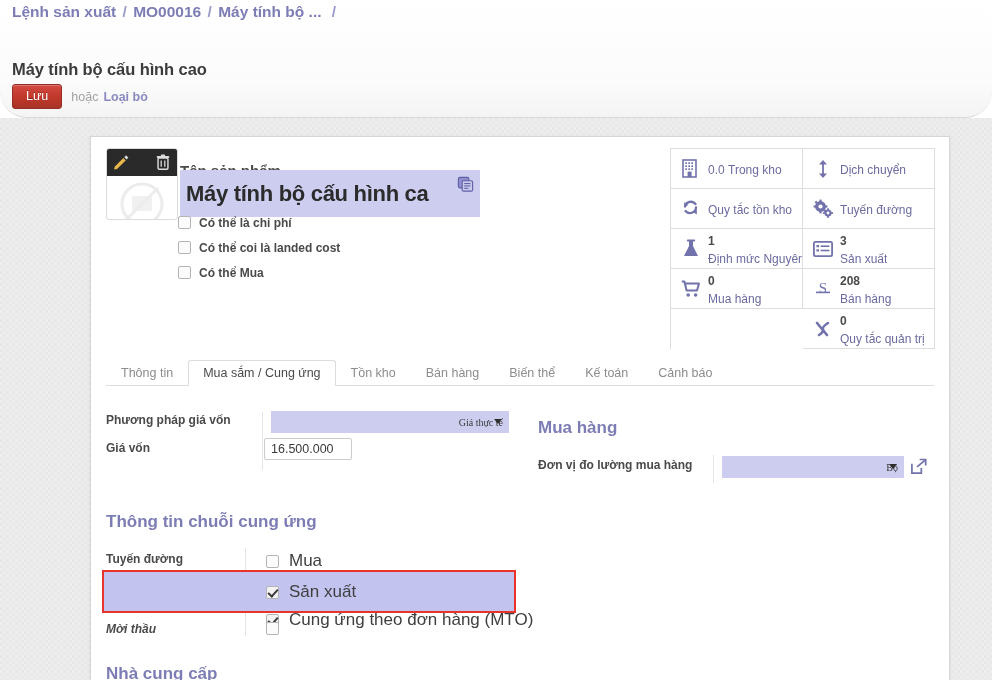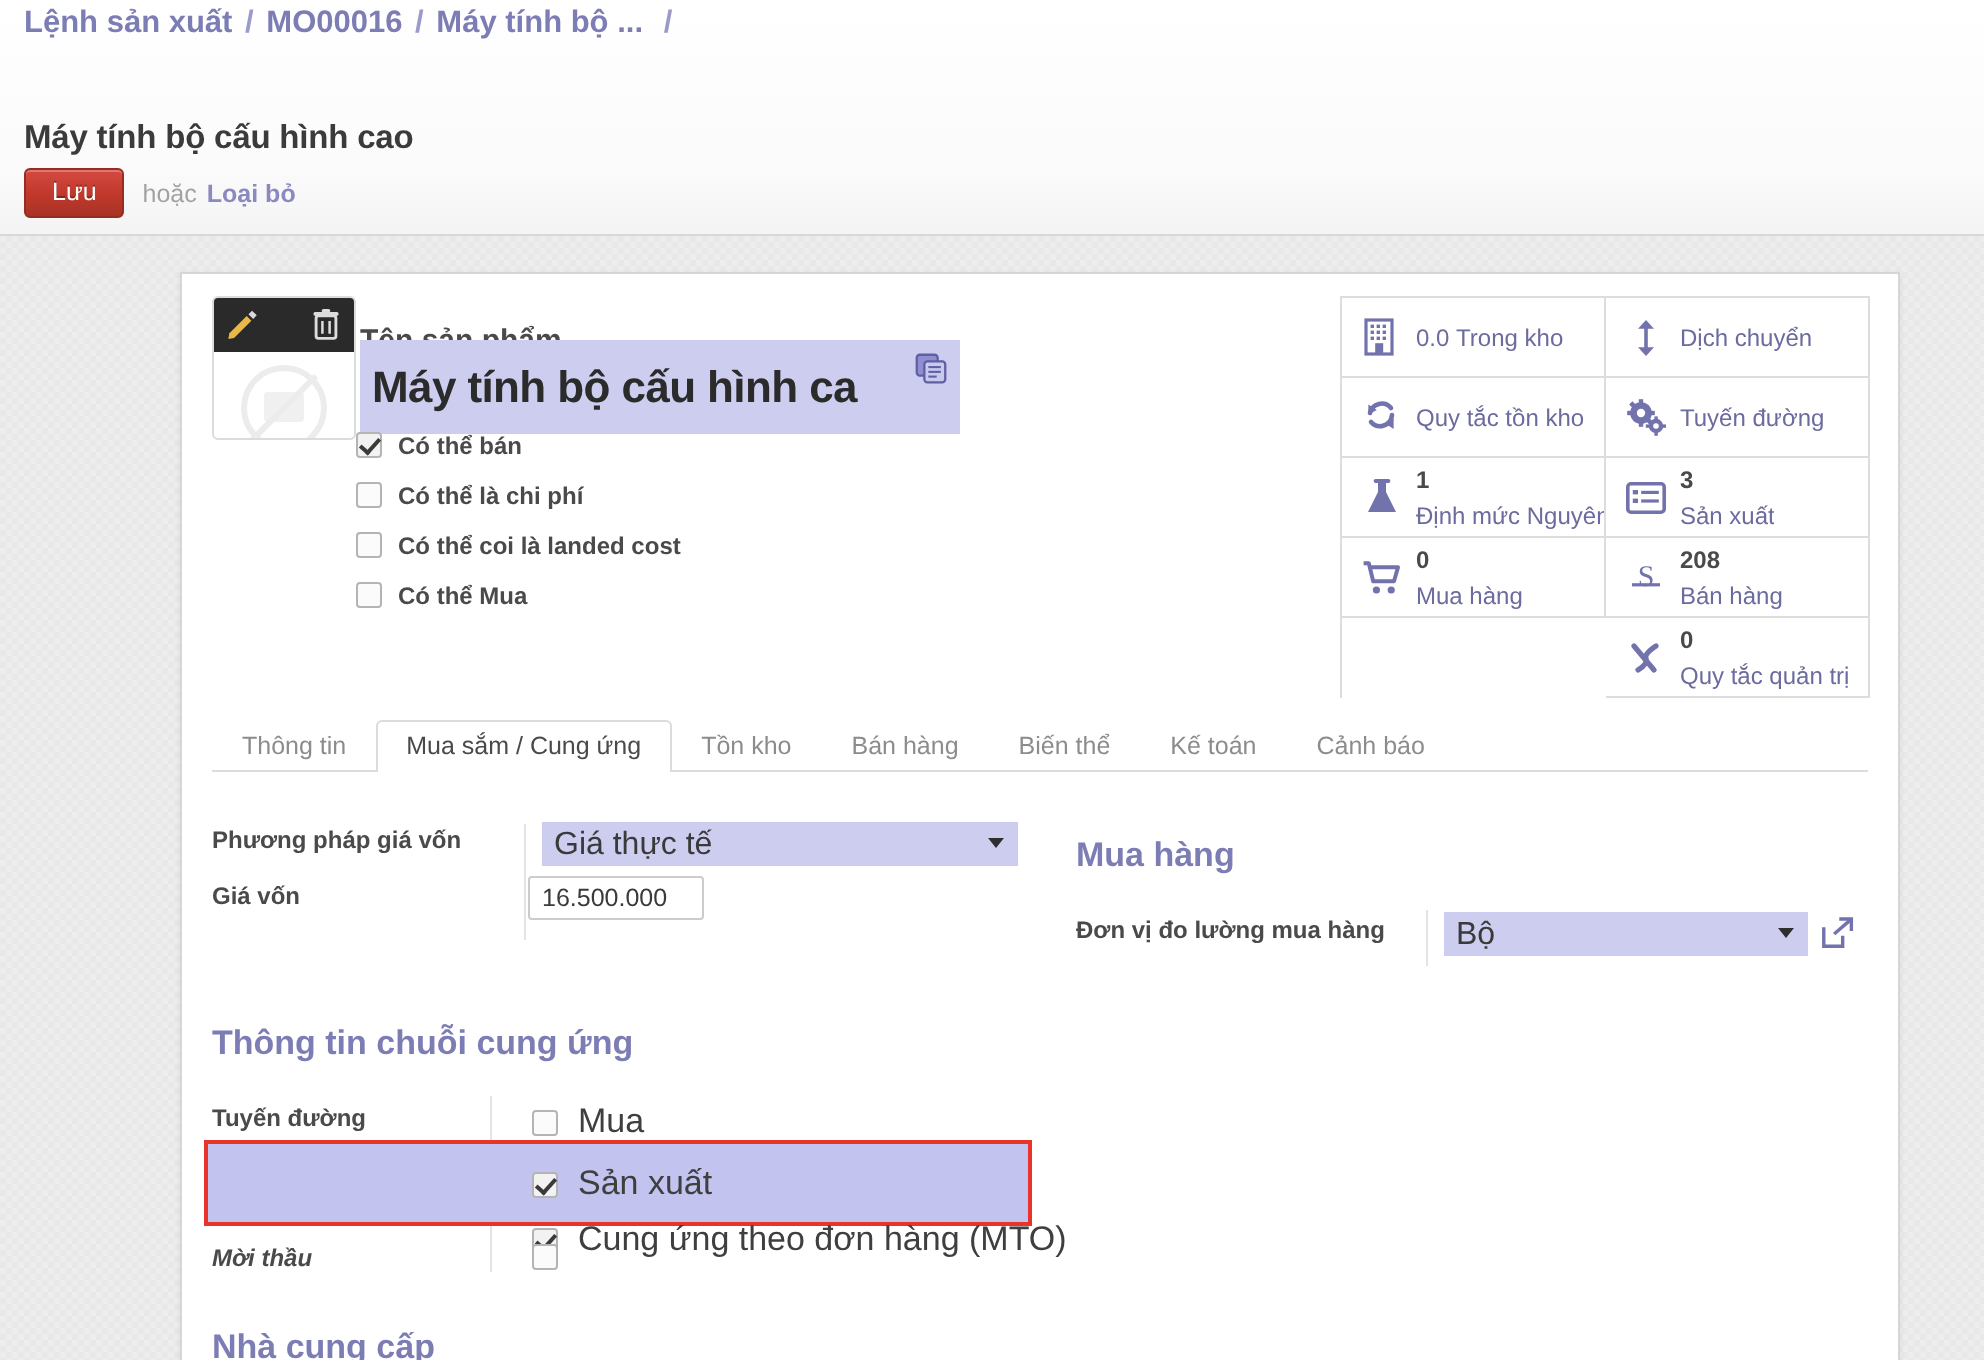--- a/index.html
+++ b/index.html
@@ -10,20 +10,21 @@
     font-family: "Liberation Sans", sans-serif;
     background: #ffffff;
     color: #4c4c4c;
   }
 
   
   .topbar {
     position: absolute; left: 0; top: 0; width: 992px; height: 118px;
     background: linear-gradient(to bottom, #ffffff 0%, #fbfbfb 70%, #f4f4f4 100%);
     border-bottom: 1px solid #d8d8d8;
+    border-radius: 27px;
   }
   .breadcrumb {
     position: absolute; left: 12px; top: 3px;
     font-size: 15.5px; font-weight: bold;
     color: #8a8ac0; white-space: nowrap;
   }
   .breadcrumb .sep { color: #9b9bcb; font-weight: bold; padding: 0 2px; }
   .breadcrumb .crumb { color: #7d7db5; }
   .breadcrumb .tail { color: #9b9bcb; margin-left: 6px; }
 
@@ -163,23 +164,23 @@
     border-color: #dcdcdc; border-radius: 3px 3px 0 0;
   }
 
   
   .grp-label {
     font-size: 12px; font-weight: bold; color: #4a4a4a;
     white-space: nowrap;
   }
   .sel-purple {
     background: #cdcdf0; border: none; outline: none;
-    font-family: Liberation Sans, sans-serif; font-size: 16px; color: #3a3a3a;
+    font-family: Liberation Serif, serif; font-size: 10px; color: #3a3a3a;
     height: 22px; padding: 0 6px; cursor: pointer;
-    -webkit-appearance: none; appearance: none;
+    -webkit-appearance: none; appearance: none; text-align: right;
   }
   .sel-wrap { position: relative; display: inline-block; }
   .sel-arrow {
     position: absolute; right: 7px; top: 8px; pointer-events: none;
     width: 0; height: 0; border-left: 4px solid transparent;
     border-right: 4px solid transparent; border-top: 5px solid #2e2e2e;
   }
   .txt-input {
     background: #ffffff; border: 1px solid #cccccc; border-radius: 2px;
     font-family: "Liberation Sans", sans-serif; font-size: 12.5px; color: #3a3a3a;
@@ -254,24 +255,20 @@
   <svg class="translate-badge" viewBox="0 0 20 20">
     <rect x="2.5" y="2.5" width="11" height="11" rx="1.6" fill="#8f8fd0" stroke="#5f5fa5" stroke-width="1.2"></rect>
     <rect x="6.5" y="6" width="11" height="11" rx="1.6" fill="#c9c9ec" stroke="#5f5fa5" stroke-width="1.2"></rect>
     <line x1="8.6" y1="9" x2="15.2" y2="9" stroke="#5f5fa5" stroke-width="1.1"></line>
     <line x1="8.6" y1="11.5" x2="15.2" y2="11.5" stroke="#5f5fa5" stroke-width="1.1"></line>
     <line x1="8.6" y1="14" x2="13" y2="14" stroke="#5f5fa5" stroke-width="1.1"></line>
   </svg>
 </div>
 
 <div class="cb-list">
-  <div class="cb-row">
-    <span class="cb checked"></span>
-    <span class="cb-label">Có thể bán</span>
-  </div>
   <div class="cb-row">
     <span class="cb"></span>
     <span class="cb-label">Có thể là chi phí</span>
   </div>
   <div class="cb-row">
     <span class="cb"></span>
     <span class="cb-label">Có thể coi là landed cost</span>
   </div>
   <div class="cb-row">
     <span class="cb"></span>

